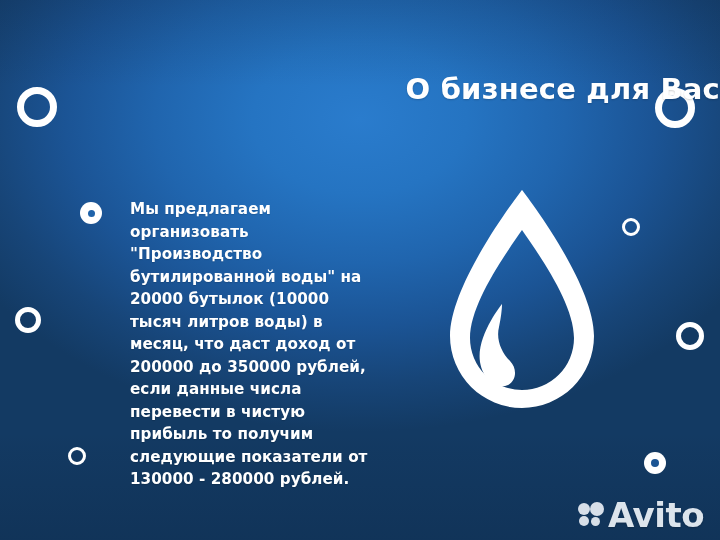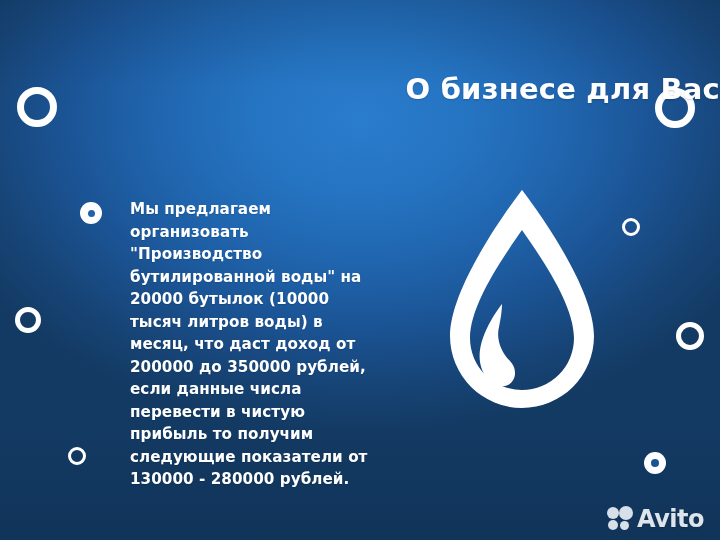--- a/index.html
+++ b/index.html
@@ -145,21 +145,21 @@
     position: absolute;
     border-radius: 50%;
     background: #e8eef5;
   }
   .avito-mark .c1 { left: 0px;  top: 1px;  width: 12px; height: 12px; }
   .avito-mark .c2 { left: 12px; top: 0px;  width: 14px; height: 14px; }
   .avito-mark .c3 { left: 1px;  top: 14px; width: 10px; height: 10px; }
   .avito-mark .c4 { left: 13px; top: 15px; width: 9px;  height: 9px;  }
   .avito-text {
     color: #eef3f9;
-    font-size: 24px;
+    font-size: 34px;
     font-weight: bold;
     letter-spacing: -0.5px;
     line-height: 1;
     text-shadow: 0 1px 2px rgba(0,0,0,0.22);
   }
 </style>
 </head>
 <body>
 
 <div id="slide">

